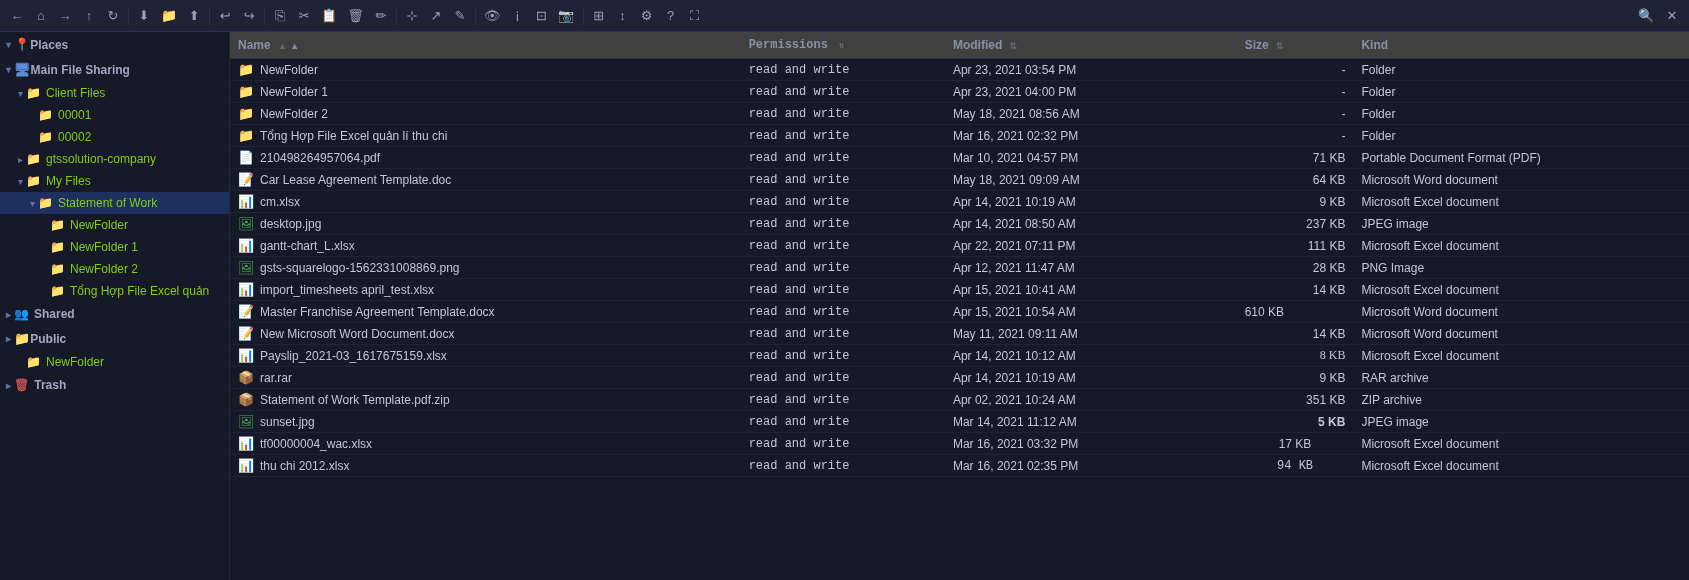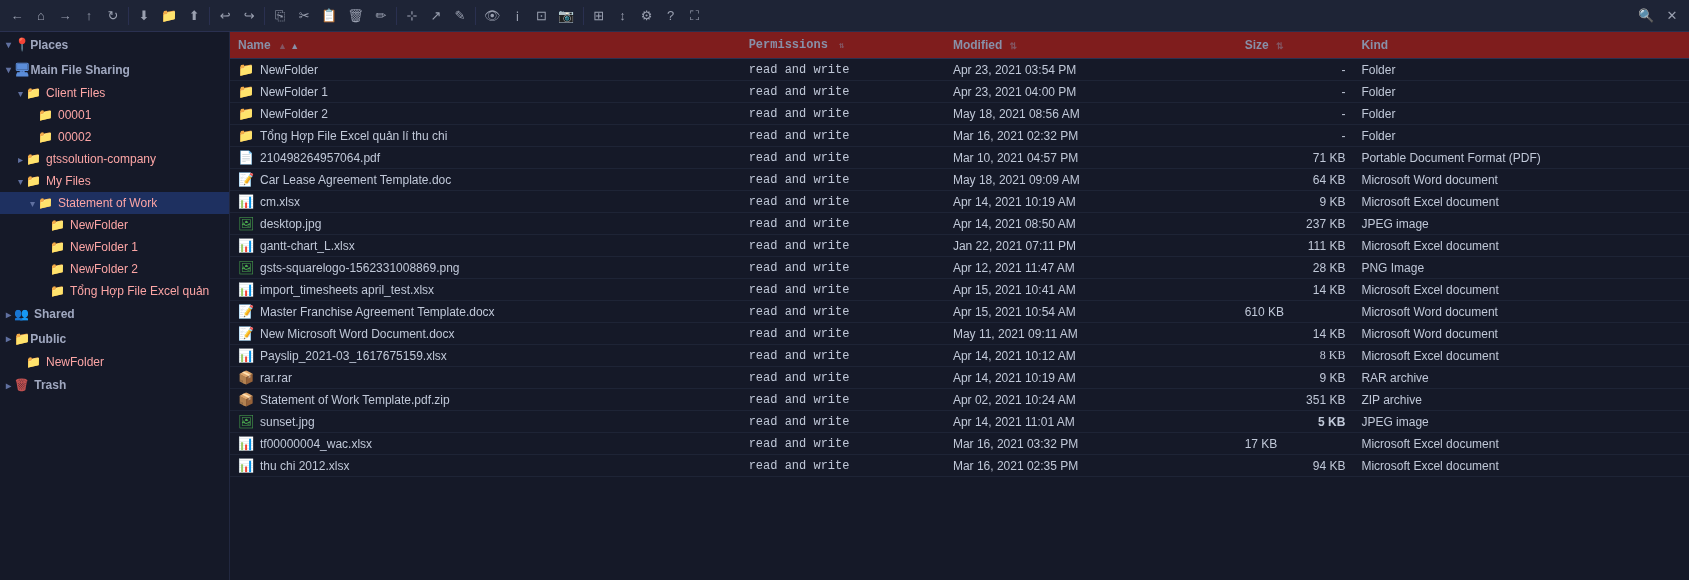--- a/index.html
+++ b/index.html
@@ -70,21 +70,21 @@
     .sidebar-item {
       display: flex;
       align-items: center;
       padding: 4px 8px;
       cursor: pointer;
       white-space: nowrap;
       overflow: hidden;
     }
     .sidebar-item.active { background: #1e3060; }
     .sidebar-item .icon { margin-right: 5px; font-size: 12px; }
-    .sidebar-item .label { font-size: 12px; color: #fca5a5; overflow: hidden; text-overflow: ellipsis; }
+    .sidebar-item .label { font-size: 12px; color: #84cc16; overflow: hidden; text-overflow: ellipsis; }
 
     .sidebar-section-header {
       display: flex;
       align-items: center;
       padding: 5px 6px;
       cursor: pointer;
       font-weight: 600;
       color: #a0a8c0;
     }
     .indent-1 { padding-left: 18px; }
@@ -105,21 +105,21 @@
     .file-list-container::-webkit-scrollbar-thumb { background: #2a3050; }
 
     table {
       width: 100%;
       border-collapse: collapse;
       table-layout: fixed;
     }
     thead {
       position: sticky;
       top: 0;
-      background: #7f1d1d;
+      background: #404040;
       z-index: 10;
     }
     th {
       text-align: left;
       padding: 6px 8px;
       border-bottom: 1px solid #2a3050;
       color: #8890a8;
       font-weight: 600;
       font-size: 12px;
       white-space: nowrap;
@@ -392,21 +392,21 @@
     <td class="col-perms">read and write</td>
     <td class="col-modified">Apr 14, 2021 08:50 AM</td>
     <td class="col-size" style="text-align:right;">237 KB</td>
     <td class="col-kind">JPEG image</td>
   </tr>
           <tr>
     <td class="col-name">
       <span class="file-icon icon-excel">📊</span>gantt-chart_L.xlsx
     </td>
     <td class="col-perms">read and write</td>
-    <td class="col-modified">Jan 22, 2021 07:11 PM</td>
+    <td class="col-modified">Apr 22, 2021 07:11 PM</td>
     <td class="col-size" style="text-align:right;">111 KB</td>
     <td class="col-kind">Microsoft Excel document</td>
   </tr>
           <tr>
     <td class="col-name">
       <span class="file-icon icon-png">🖼</span>gsts-squarelogo-1562331008869.png
     </td>
     <td class="col-perms">read and write</td>
     <td class="col-modified">Apr 12, 2021 11:47 AM</td>
     <td class="col-size" style="text-align:right;">28 KB</td>
@@ -464,39 +464,39 @@
     <td class="col-perms">read and write</td>
     <td class="col-modified">Apr 02, 2021 10:24 AM</td>
     <td class="col-size" style="text-align:right;">351 KB</td>
     <td class="col-kind">ZIP archive</td>
   </tr>
           <tr>
     <td class="col-name">
       <span class="file-icon icon-jpg">🖼</span>sunset.jpg
     </td>
     <td class="col-perms">read and write</td>
-    <td class="col-modified">Apr 14, 2021 11:01 AM</td>
+    <td class="col-modified">Mar 14, 2021 11:12 AM</td>
     <td class="col-size" style="text-align:right;font-weight:bold;">5 KB</td>
     <td class="col-kind">JPEG image</td>
   </tr>
           <tr>
     <td class="col-name">
       <span class="file-icon icon-excel">📊</span>tf00000004_wac.xlsx
     </td>
     <td class="col-perms">read and write</td>
     <td class="col-modified">Mar 16, 2021 03:32 PM</td>
-    <td class="col-size" style="text-align:left;">17 KB</td>
+    <td class="col-size" style="text-align:center;">17 KB</td>
     <td class="col-kind">Microsoft Excel document</td>
   </tr>
           <tr>
     <td class="col-name">
       <span class="file-icon icon-excel">📊</span>thu chi 2012.xlsx
     </td>
     <td class="col-perms">read and write</td>
     <td class="col-modified">Mar 16, 2021 02:35 PM</td>
-    <td class="col-size" style="text-align:right;">94 KB</td>
+    <td class="col-size" style="text-align:center;font-family:Liberation Mono, monospace;">94 KB</td>
     <td class="col-kind">Microsoft Excel document</td>
   </tr>
         </tbody>
     </table>
   </div>
 
 </div>
 
 </body></html>

